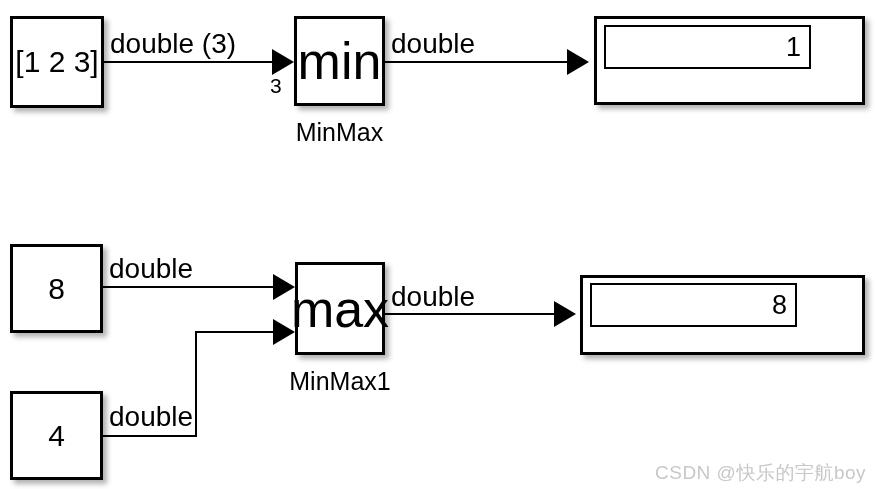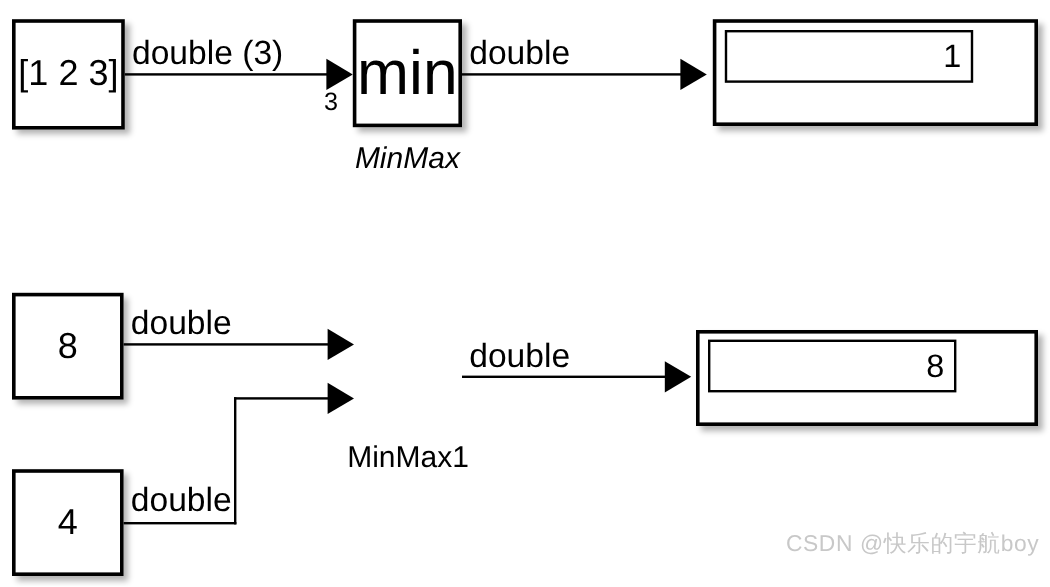--- a/index.html
+++ b/index.html
@@ -130,21 +130,21 @@
   </div>
 
   <div class="wire-h" style="left:104px; top:61px; width:170px;"></div>
   <div class="arrow" style="left:272px; top:49px;"></div>
   <div class="sig-label" style="left:110px; top:28px;">double (3)</div>
   <div class="width-label" style="left:270px; top:74px;">3</div>
 
   <div class="block" style="left:294px; top:16px; width:91px; height:90px;">
     <span class="block-text op-text">min</span>
   </div>
-  <div class="block-label" style="left:274px; top:118px; width:131px;font-style:italic;">MinMax</div>
+  <div class="block-label" style="left:274px; top:118px; width:131px;">MinMax</div>
 
   <div class="wire-h" style="left:385px; top:61px; width:184px;"></div>
   <div class="arrow" style="left:567px; top:49px;"></div>
   <div class="sig-label" style="left:391px; top:28px;">double</div>
 
   <div class="display-block" style="left:594px; top:16px; width:271px; height:89px;">
     <div class="display-inner" style="left:7px; top:6px; width:207px; height:44px;">
       <span class="display-value">1</span>
     </div>
   </div>
@@ -160,27 +160,30 @@
   <div class="block" style="left:10px; top:391px; width:93px; height:89px;">
     <span class="block-text const-text">4</span>
   </div>
 
   <div class="wire-h" style="left:103px; top:435px; width:94px;"></div>
   <div class="wire-v" style="left:195px; top:331px; height:106px;"></div>
   <div class="wire-h" style="left:195px; top:331px; width:80px;"></div>
   <div class="arrow" style="left:273px; top:319px;"></div>
   <div class="sig-label" style="left:109px; top:401px;">double</div>
 
+  <div class="block" style="left:295px; top:262px; width:90px; height:93px;">
+    <span class="block-text op-text">max</span>
+  </div>
   <div class="block-label" style="left:270px; top:367px; width:140px;">MinMax1</div>
 
   <div class="wire-h" style="left:385px; top:313px; width:171px;"></div>
   <div class="arrow" style="left:554px; top:301px;"></div>
   <div class="sig-label" style="left:391px; top:281px;">double</div>
 
   <div class="display-block" style="left:580px; top:275px; width:285px; height:80px;">
     <div class="display-inner" style="left:7px; top:5px; width:207px; height:44px;">
       <span class="display-value">8</span>
     </div>
   </div>
 
-  <div class="watermark" style="left:655px; top:440px;">CSDN @快乐的宇航boy</div>
+  <div class="watermark" style="left:655px; top:460px;">CSDN @快乐的宇航boy</div>
 
 </div>
 
 </body></html>

